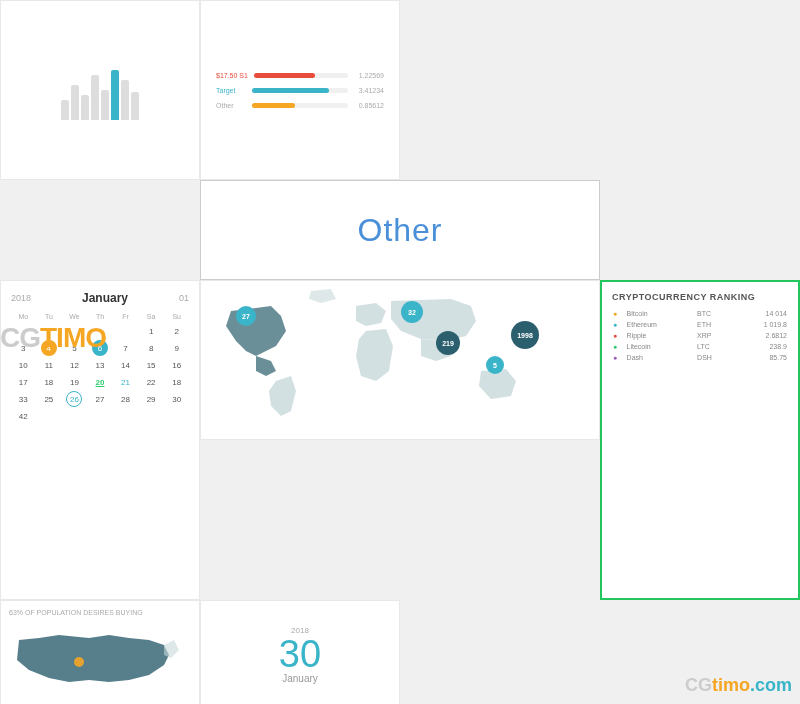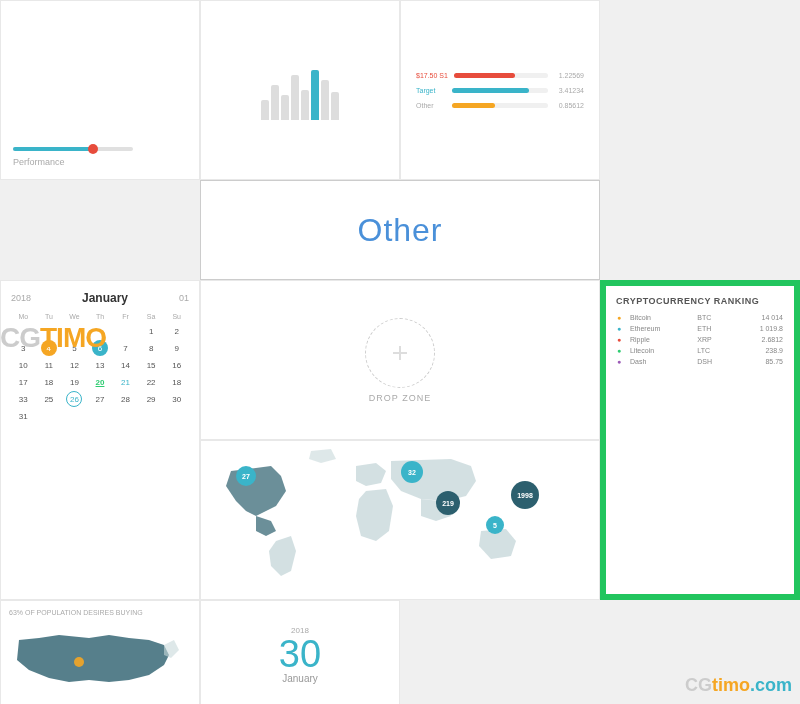--- a/index.html
+++ b/index.html
@@ -191,21 +191,21 @@
     .drop-label {
       font-size: 9px;
       color: #aaa;
       margin-top: 5px;
       letter-spacing: 1px;
     }
 
     
     .crypto-card {
       background: #fff;
-      border: 6px solid #22c55e;
+      border: 2px solid #22c55e;
       padding: 10px;
       grid-column: 4;
       grid-row: 3;
     }
     .crypto-title {
       font-size: 9px;
       color: #555;
       font-weight: bold;
       margin-bottom: 6px;
       letter-spacing: 0.5px;
@@ -317,28 +317,20 @@
       height: 110px;
     }
 
     .col-200 { width: 200px; min-width: 200px; }
   </style>
 </head>
 <body>
 
 <div class="row1">
 
-  <div class="card col-200 perf-card">
-    <div class="perf-bar-track">
-      <div class="perf-bar-fill" style="width:80px;">
-        <div class="perf-bar-dot"></div>
-      </div>
-    </div>
-    <span class="perf-label">Performance</span>
-  </div>
 
   <div class="card col-200 small-chart-card">
     <div class="mini-chart">
       <div class="mini-bar" style="height:20px;"></div>
       <div class="mini-bar" style="height:35px;"></div>
       <div class="mini-bar" style="height:25px;"></div>
       <div class="mini-bar" style="height:45px;"></div>
       <div class="mini-bar" style="height:30px;"></div>
       <div class="mini-bar" style="height:50px; background:#3ab4c9;"></div>
       <div class="mini-bar" style="height:40px;"></div>
@@ -436,35 +428,26 @@
       <span class="cal-cell">18</span>
 
       <span class="cal-cell">33</span>
       <span class="cal-cell">25</span>
       <span class="cal-cell cal-circle-outline">26</span>
       <span class="cal-cell">27</span>
       <span class="cal-cell">28</span>
       <span class="cal-cell">29</span>
       <span class="cal-cell">30</span>
 
-      <span class="cal-cell">31</span>
+      <span class="cal-cell">42</span>
     </div>
   </div>
 
   <div style="display:flex;flex-direction:column;width:400px;">
 
-    <div class="card" style="height:160px;display:flex;align-items:center;justify-content:center;flex-direction:column;">
-      <div class="drop-circle">
-        <svg width="24" height="24" viewBox="0 0 24 24">
-          <line x1="12" y1="5" x2="12" y2="19" stroke="#ddd" stroke-width="2"></line>
-          <line x1="5" y1="12" x2="19" y2="12" stroke="#ddd" stroke-width="2"></line>
-        </svg>
-      </div>
-      <span class="drop-label">DROP ZONE</span>
-    </div>
 
     <div class="card" style="height:160px;position:relative;overflow:hidden;">
       <svg viewBox="0 0 400 160" width="400" height="160">
 
         <path d="M30,30 L70,25 L80,35 L85,50 L75,65 L65,70 L55,75 L45,70 L35,60 L25,45 Z" fill="#2c5f6e" opacity="0.7"></path>
         <path d="M55,75 L70,80 L75,90 L65,95 L55,90 Z" fill="#2c5f6e" opacity="0.7"></path>
 
         <path d="M75,100 L90,95 L95,110 L90,130 L80,135 L70,125 L68,110 Z" fill="#c8d8db" opacity="0.8"></path>
 
         <path d="M155,25 L175,22 L185,30 L180,42 L165,45 L155,40 Z" fill="#c8d8db" opacity="0.8"></path>

